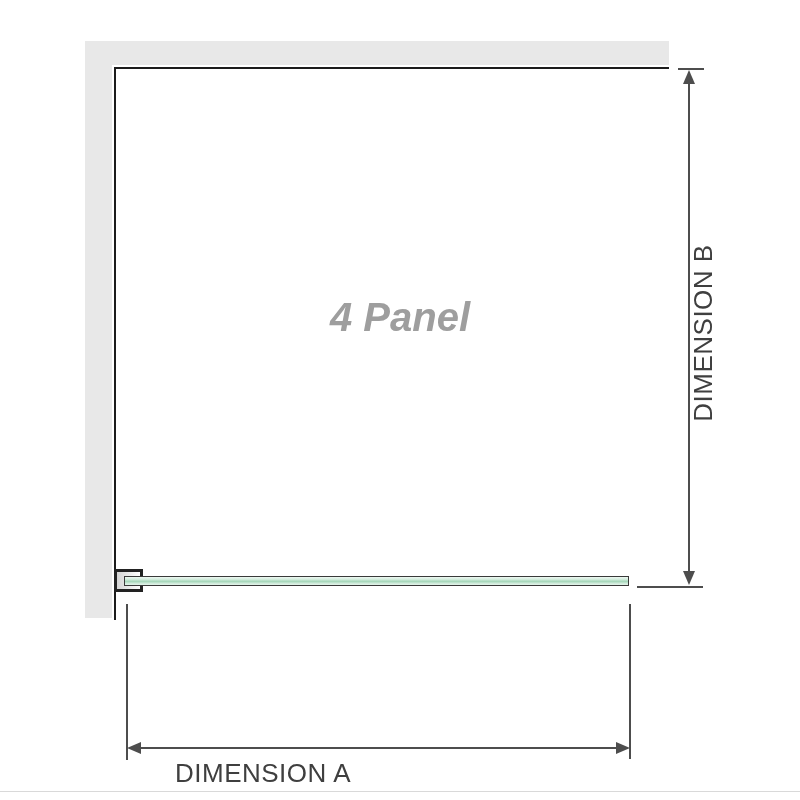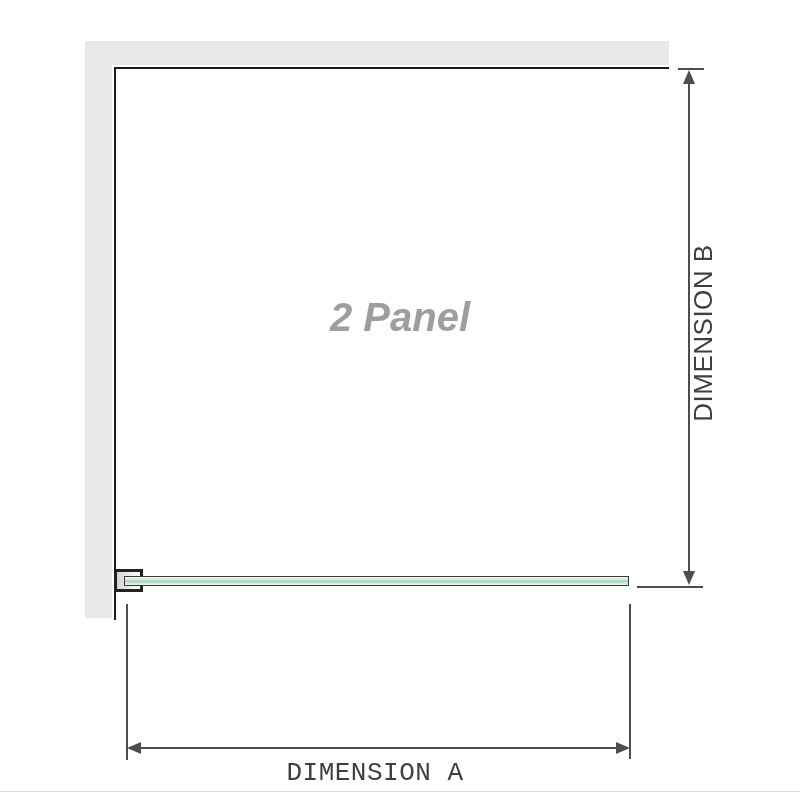--- a/index.html
+++ b/index.html
@@ -53,21 +53,21 @@
     text-align:center;font-size:26px;font-weight:300;letter-spacing:0.5px;color:var(--label-text);
   }
   
   .dima-ext-left{left:126px;top:604px;width:2px;height:156px;}
   .dima-ext-right{left:629px;top:604px;width:2px;height:155px;}
   .dima-line{left:130px;top:747px;width:497px;height:2px;}
   .dima-arrow-left{left:127px;top:742px;border-top:6px solid transparent;border-bottom:6px solid transparent;border-right:14px solid var(--dimension);}
   .dima-arrow-right{left:616px;top:742px;border-top:6px solid transparent;border-bottom:6px solid transparent;border-left:14px solid var(--dimension);}
   .dima-label{
     left:175px;top:760px;width:400px;height:26px;line-height:26px;
-    text-align:center;font-size:26px;font-weight:300;letter-spacing:0.5px;color:var(--label-text);font-family:Liberation Mono, monospace;
+    font-size:26px;font-weight:300;letter-spacing:0.5px;color:var(--label-text);
   }
   
   .panel-label{
     left:250px;top:296px;width:300px;height:42px;line-height:42px;
     text-align:center;font-size:40px;font-style:italic;font-weight:600;color:var(--panel-text);
   }
   .separator{left:0;top:791px;width:800px;height:1px;background:var(--separator);}
 </style>
 </head>
 <body>
@@ -75,21 +75,21 @@
 <div class="stage">
 
   <div class="abs wall-top"></div>
   <div class="abs wall-left"></div>
   <div class="abs edge-top"></div>
   <div class="abs edge-left"></div>
 
   <div class="abs bracket"></div>
   <div class="abs glass"></div>
 
-  <div class="abs panel-label">2 Panel</div>
+  <div class="abs panel-label">4 Panel</div>
 
   <div class="abs dline dimb-line"></div>
   <div class="abs dline dimb-cap-top"></div>
   <div class="abs dline dimb-cap-bottom"></div>
   <div class="abs tri dimb-arrow-up"></div>
   <div class="abs tri dimb-arrow-down"></div>
   <div class="abs dimb-label">DIMENSION B</div>
 
   <div class="abs dline dima-ext-left"></div>
   <div class="abs dline dima-ext-right"></div>

